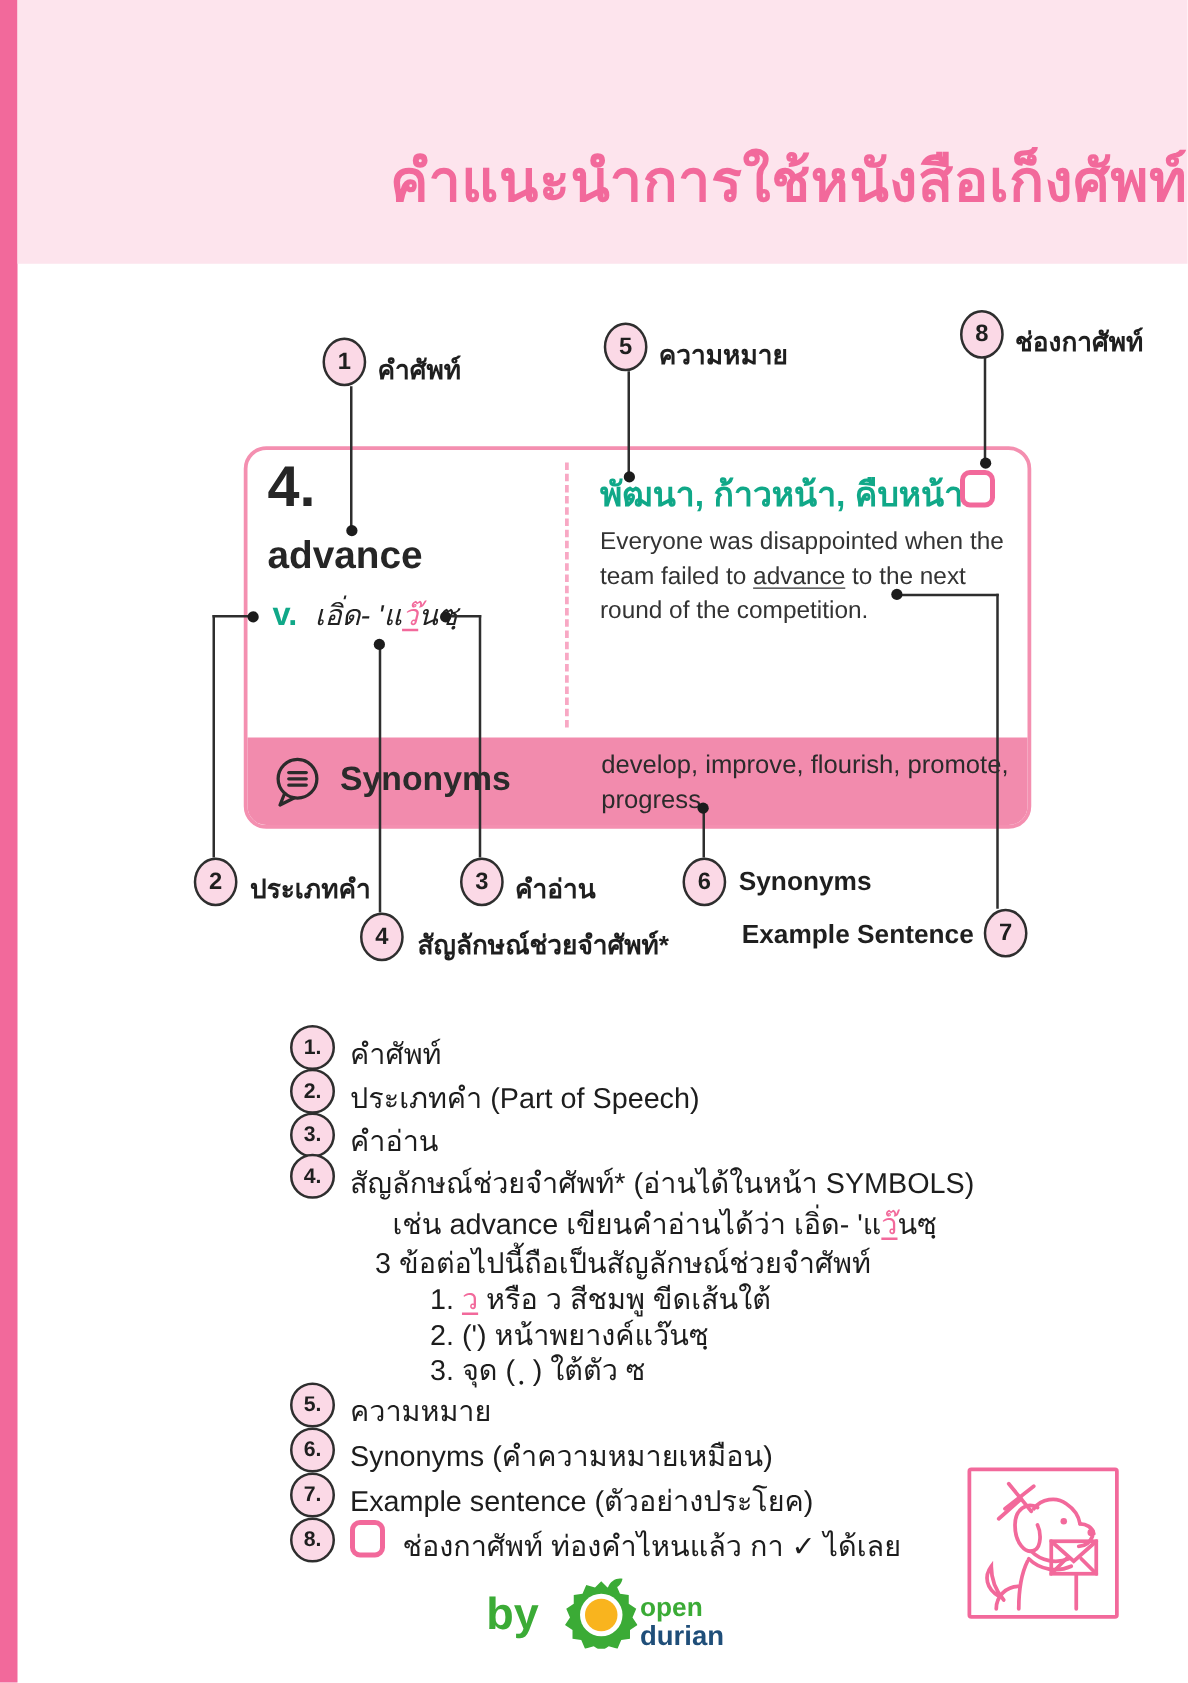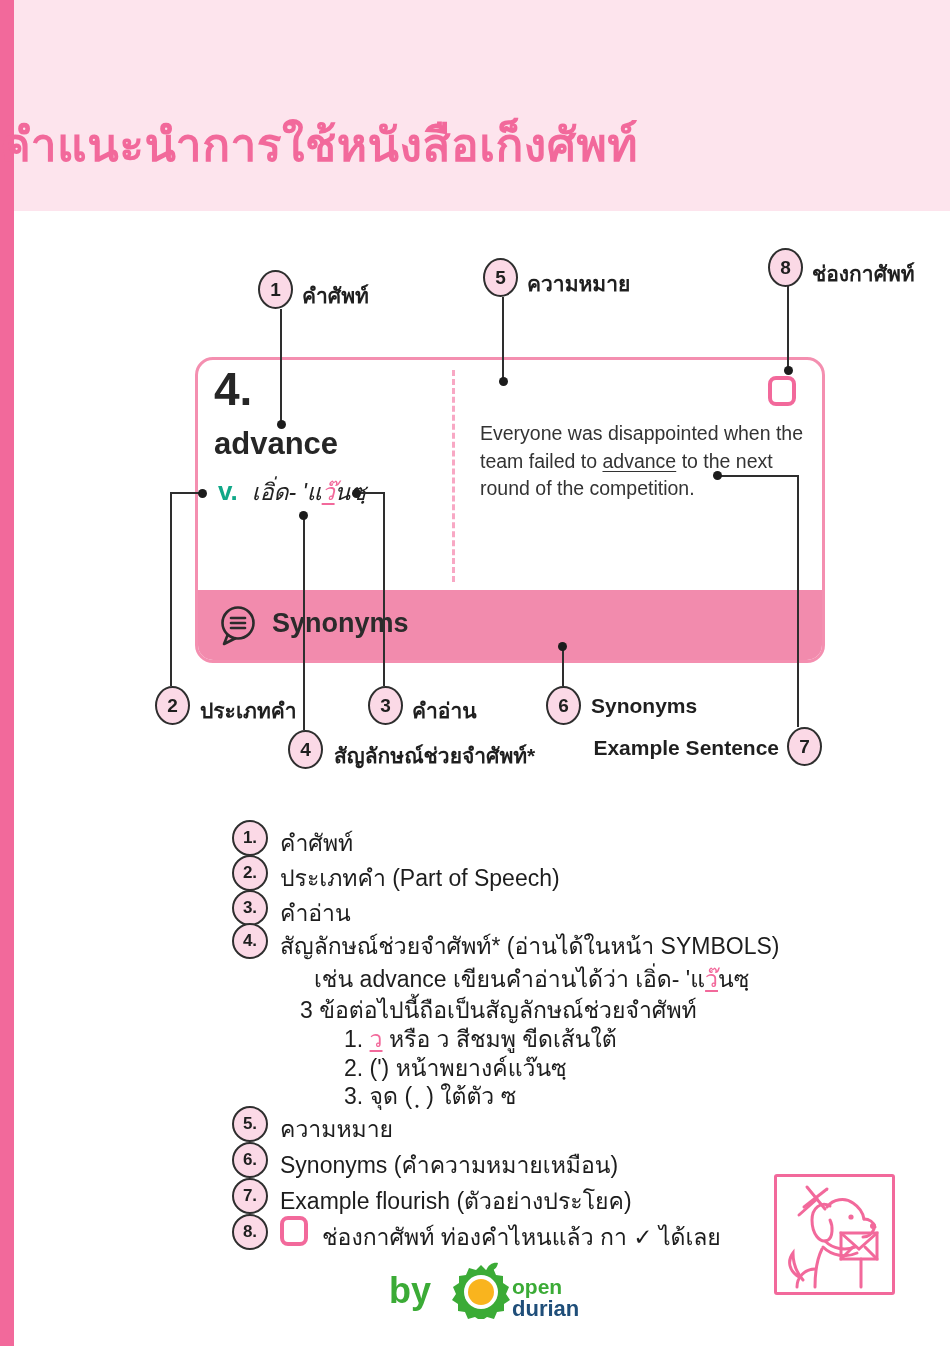--- a/index.html
+++ b/index.html
@@ -1,21 +1,21 @@
 <!DOCTYPE html>
 <html lang="th" style="--accent-pink: #F2699B; --banner-bg: #FDE4ED; --card-border: #F48FB0; --bar-pink: #F28BAD; --teal: #10A888; --text-dark: #2B2B2B; --circle-fill: #FBD9E6; --logo-green: #3BAB36; --logo-orange: #F9B41E; --logo-navy: #1F4E79;"><head>
 <meta charset="utf-8">
 <style>
   html,body{margin:0;padding:0;}
   body{width:950px;height:1346px;position:relative;background:#ffffff;overflow:hidden;
        font-family:"Liberation Sans",sans-serif;color:var(--text-dark,#2b2b2b);}
   .abs{position:absolute;}
   .stripe{left:0;top:0;width:14px;height:1346px;background:var(--accent-pink,#F2699B);}
   .banner{left:14px;top:0;width:936px;height:211px;background:var(--banner-bg,#FDE4ED);}
-  .title{left:0;right:0;top:108px;text-align:left;font-size:46px;font-weight:800;
+  .title{left:0;right:0;top:108px;text-align:right;font-size:46px;font-weight:800;
          color:var(--accent-pink,#F2699B);letter-spacing:.5px;}
   
   .co{width:35px;height:39px;border-radius:50%;background:var(--circle-fill,#FBD9E6);
       border:2px solid #2e2e2e;display:flex;align-items:center;justify-content:center;
       font-weight:700;font-size:19px;color:#1f1f1f;box-sizing:border-box;z-index:5;}
   .co-label{font-weight:700;font-size:21px;color:#1f1f1f;white-space:nowrap;z-index:5;}
   .vline,.hline{background:#2e2e2e;z-index:4;}
   .vline{width:2px;} .hline{height:2px;}
   .dot{width:9px;height:9px;border-radius:50%;background:#1c1c1c;z-index:6;}
   
@@ -62,31 +62,33 @@
 <div class="abs banner"></div>
 <div class="abs title">คำแนะนำการใช้หนังสือเก็งศัพท์</div>
 
 <div class="abs card">
   <div class="abs card-number">4.</div>
   <div class="abs card-word">advance</div>
   <div class="abs pos-row">
     <span class="pos">v.</span><span class="pron"><span>เอิ่ด- 'แ</span><span class="pink-u">ว๊</span><span>นซฺ</span></span>
   </div>
   <div class="abs divider"></div>
+  <div class="abs meaning">พัฒนา, ก้าวหน้า, คืบหน้า</div>
   <div class="abs example"><span>Everyone was disappointed when the team failed to </span><u>advance</u><span> to the next round of the competition.</span></div>
   <div class="abs checkbox" style="left:570px;top:16px;"></div>
   <div class="abs syn-bar">
     <svg class="abs bubble-svg" style="left:17px;top:11px;" width="47" height="47" viewBox="0 0 47 47">
       <circle cx="23" cy="22" r="15.5" fill="none" stroke="currentColor" stroke-width="2.6"></circle>
       <path d="M13 33 L9 43 L21 37" fill="none" stroke="currentColor" stroke-width="2.6" stroke-linejoin="round"></path>
       <line x1="16" y1="17" x2="30" y2="17" stroke="currentColor" stroke-width="2.6" stroke-linecap="round"></line>
       <line x1="16" y1="22" x2="30" y2="22" stroke="currentColor" stroke-width="2.6" stroke-linecap="round"></line>
       <line x1="16" y1="27" x2="30" y2="27" stroke="currentColor" stroke-width="2.6" stroke-linecap="round"></line>
     </svg>
     <div class="abs syn-label">Synonyms</div>
+    <div class="abs syn-text">develop, improve, flourish, promote, progress</div>
   </div>
 </div>
 
 <div class="abs vline" style="left:280px;top:309px;height:116px;"></div>
 <div class="abs dot" style="left:277px;top:420px;"></div>
 <div class="abs vline" style="left:502px;top:297px;height:84px;"></div>
 <div class="abs dot" style="left:499px;top:377px;"></div>
 <div class="abs vline" style="left:787px;top:286px;height:85px;"></div>
 <div class="abs dot" style="left:784px;top:366px;"></div>
 <div class="abs hline" style="left:170px;top:492px;width:33px;"></div>
@@ -133,21 +135,21 @@
 <div class="abs detail" style="left:300px;top:992px;">3 ข้อต่อไปนี้ถือเป็นสัญลักษณ์ช่วยจำศัพท์</div>
 <div class="abs detail" style="left:344px;top:1021px;"><span>1. </span><span class="pink-u">ว</span><span> หรือ ว สีชมพู ขีดเส้นใต้</span></div>
 <div class="abs detail" style="left:344px;top:1050px;">2. (') หน้าพยางค์แว๊นซฺ</div>
 <div class="abs detail" style="left:344px;top:1078px;">3. จุด ( ฺ ) ใต้ตัว ซ</div>
 
 <div class="abs lc" style="left:232px;top:1106px;">5.</div>
 <div class="abs ltext" style="left:280px;top:1111px;">ความหมาย</div>
 <div class="abs lc" style="left:232px;top:1142px;">6.</div>
 <div class="abs ltext" style="left:280px;top:1147px;">Synonyms (คำความหมายเหมือน)</div>
 <div class="abs lc" style="left:232px;top:1178px;">7.</div>
-<div class="abs ltext" style="left:280px;top:1183px;">Example flourish (ตัวอย่างประโยค)</div>
+<div class="abs ltext" style="left:280px;top:1183px;">Example sentence (ตัวอย่างประโยค)</div>
 <div class="abs lc" style="left:232px;top:1214px;">8.</div>
 <div class="abs checkbox" style="left:280px;top:1216px;"></div>
 <div class="abs ltext" style="left:322px;top:1219px;">ช่องกาศัพท์ ท่องคำไหนแล้ว กา ✓ ได้เลย</div>
 
 <div class="abs by" style="left:389px;top:1270px;">by</div>
 <svg class="abs" style="left:452px;top:1261px;" width="58" height="58" viewBox="0 0 58 58">
   <polygon fill="var(--logo-green,#3BAB36)" points="29,4 34,9 41,7 44,14 51,15 51,22 57,26 54,33 58,39 52,43 52,50 45,51 42,58 35,56 29,60 23,56 16,58 13,51 6,50 6,43 0,39 4,33 1,26 7,22 7,15 14,14 17,7 24,9"></polygon>
   <circle cx="29" cy="31" r="17" fill="#ffffff"></circle>
   <circle cx="29" cy="31" r="13" fill="var(--logo-orange,#F9B41E)"></circle>
   <path d="M34 10 C36 3 42 1 46 2 C45 8 40 11 34 10 Z" fill="var(--logo-green,#3BAB36)"></path>

